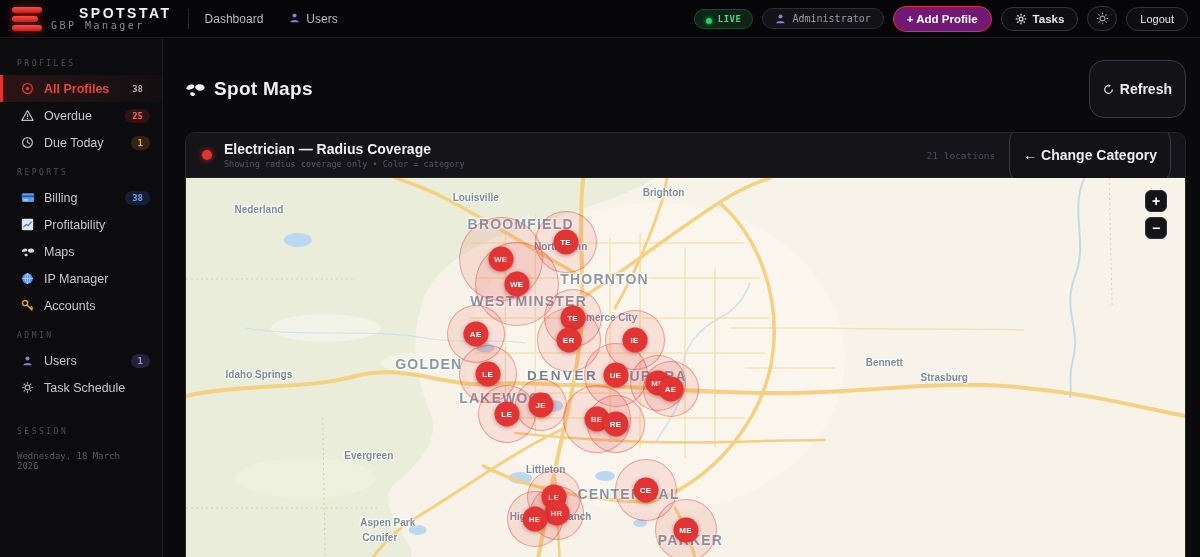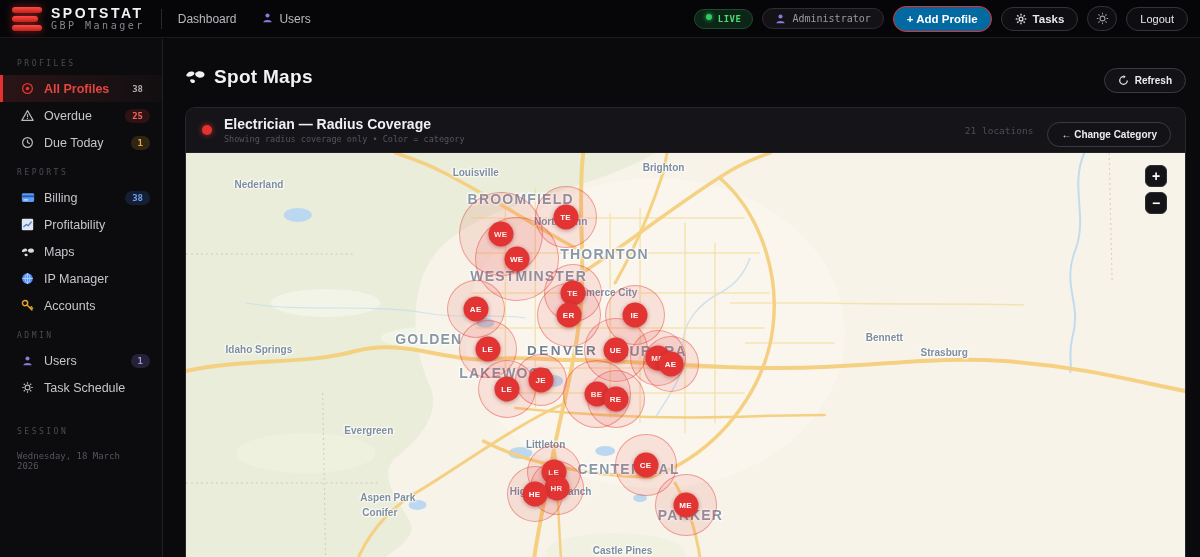--- a/index.html
+++ b/index.html
@@ -4,32 +4,32 @@
 <style>
   * { margin:0; padding:0; box-sizing:border-box; }
   html,body { width:1200px; height:557px; overflow:hidden; background:#0a0a0d; font-family:"Liberation Sans",sans-serif; }
 
   
   .navbar { position:fixed; top:0; left:0; width:1200px; height:38px; background:#060608; border-bottom:1px solid #1b1b20; display:flex; align-items:center; padding:0 12px; z-index:50; }
   .logo-wrap { display:flex; align-items:center; gap:9px; }
   .logo-bars { display:flex; flex-direction:column; gap:3px; width:30px; filter:drop-shadow(0 0 4px rgba(229,50,46,.55)); }
   .logo-bars i { display:block; height:6px; border-radius:4px; background:linear-gradient(180deg,#ff4a42,#c2211d); }
   .logo-bars i:nth-child(2){ width:86%; }
-  .brand-name { font-size:14px; font-weight:800; letter-spacing:2.5px; color:#f2f2f4; line-height:13px; }
+  .brand-name { font-size:14px; font-weight:800; letter-spacing:2.5px; color:#f2f2f4; line-height:13px;margin-left:28px; }
   .brand-sub { font-family:"DejaVu Sans Mono",monospace; font-size:10px; letter-spacing:2.5px; color:#86868e; }
   .nav-divider { width:1px; height:20px; background:#28282e; margin:0 16px; }
   .nav-links { display:flex; align-items:center; gap:26px; }
   .nav-link { font-size:12px; color:#b9b9bf; text-decoration:none; display:flex; align-items:flex-start; gap:6px; cursor:pointer; }
   .nav-right { margin-left:auto; display:flex; align-items:center; gap:9px; }
-  .pill { display:flex; align-items:flex-start; gap:6px; border-radius:13px; font-size:10px; }
+  .pill { display:flex; align-items:flex-end; gap:6px; border-radius:13px; font-size:10px; }
   .live-pill { background:#0c2517; border:1px solid #1e4b2e; color:#4ade70; padding:4px 11px; font-family:"DejaVu Sans Mono",monospace; font-weight:bold; font-size:9px; letter-spacing:.5px; }
   .live-dot { width:6px; height:6px; border-radius:50%; background:#2ecc5e; box-shadow:0 0 4px #2ecc5e; }
   .admin-pill { background:#131317; border:1px solid #2d2d34; color:#9a9aa2; padding:4px 12px; font-family:"DejaVu Sans Mono",monospace; font-size:10px; }
   .btn { display:flex; align-items:center; gap:6px; border-radius:14px; cursor:pointer; font-weight:700; }
-  .btn-red { background:#0369a1; color:#fff; font-size:11.5px; padding:6px 13px; border:1px solid #e62e2a; }
+  .btn-red { background:#701a75; color:#fff; font-size:11.5px; padding:6px 13px; border:1px solid #e62e2a; }
   .btn-dark { background:#0e0e12; color:#e8e8ea; font-size:11.5px; padding:5px 13px; border:1px solid #333339; }
   .btn-icon { width:30px; justify-content:center; padding:5px 0; color:#9a9aa0; }
   .icon-svg { display:inline-flex; align-items:center; justify-content:center; }
 
   
   .sidebar { position:fixed; top:39px; left:0; width:163px; height:518px; background:#0c0c0f; border-right:1px solid #1f1f24; padding-top:8px; }
   .sb-section-title { font-family:"DejaVu Sans Mono",monospace; font-size:8px; letter-spacing:2.5px; color:#4a4a53; padding:12px 17px 7px; }
   .sb-item { display:flex; align-items:center; gap:9px; height:27px; padding:0 12px 0 17px; cursor:pointer; border-left:3px solid transparent; }
   .sb-item .sb-label { font-size:12.5px; color:#c6c6cb; flex:1; white-space:nowrap; }
   .sb-item.active { background:linear-gradient(90deg,#2a1416,#18121380); border-left:3px solid #e5322e; }
@@ -41,21 +41,21 @@
   .b-amber { background:rgba(217,154,43,.18); color:#e6a93c; }
   .b-blue { background:rgba(70,130,246,.16); color:#6ea0f5; }
   .b-purple { background:rgba(139,123,216,.2); color:#a294e0; }
   .sb-session-date { font-family:"DejaVu Sans Mono",monospace; font-size:9px; color:#55555e; padding:8px 17px; }
 
   
   .main { position:fixed; top:39px; left:164px; width:1036px; height:518px; }
   .page-head { display:flex; align-items:center; padding:21px 14px 14px 21px; }
   .page-title { display:flex; align-items:center; gap:8px; font-size:19px; font-weight:800; color:#f2f2f4; letter-spacing:.3px; }
   .page-head .spacer { flex:1; }
-  .btn-ghost { background:#131317; color:#ececee; font-size:10px; padding:6px 13px; border:1px solid #3a3a42; border-radius:15px;margin-top:8px; }
+  .btn-ghost { background:#131317; color:#ececee; font-size:14px; padding:20px 13px; border:1px solid #3a3a42; border-radius:15px; }
 
   
   .card { margin-left:21px; width:1001px; height:457px; background:#121216; border:1px solid #26262c; border-bottom:none; border-radius:10px 10px 0 0; overflow:hidden; }
   .card-head { height:45px; display:flex; align-items:center; padding:0 14px 0 16px; background:#141419; border-bottom:1px solid #222228; }
   .cat-dot { width:10px; height:10px; border-radius:50%; background:#e5322e; box-shadow:0 0 6px rgba(229,50,46,.8); margin-right:12px; }
   .card-titles { display:flex; flex-direction:column; gap:2px; }
   .card-title { font-size:14px; font-weight:800; color:#f0f0f2; }
   .card-sub { font-family:"DejaVu Sans Mono",monospace; font-size:8.5px; color:#55555e; }
   .card-head .spacer { flex:1; }
   .loc-count { font-family:"DejaVu Sans Mono",monospace; font-size:9.5px; color:#4c4c55; margin-right:14px; }

